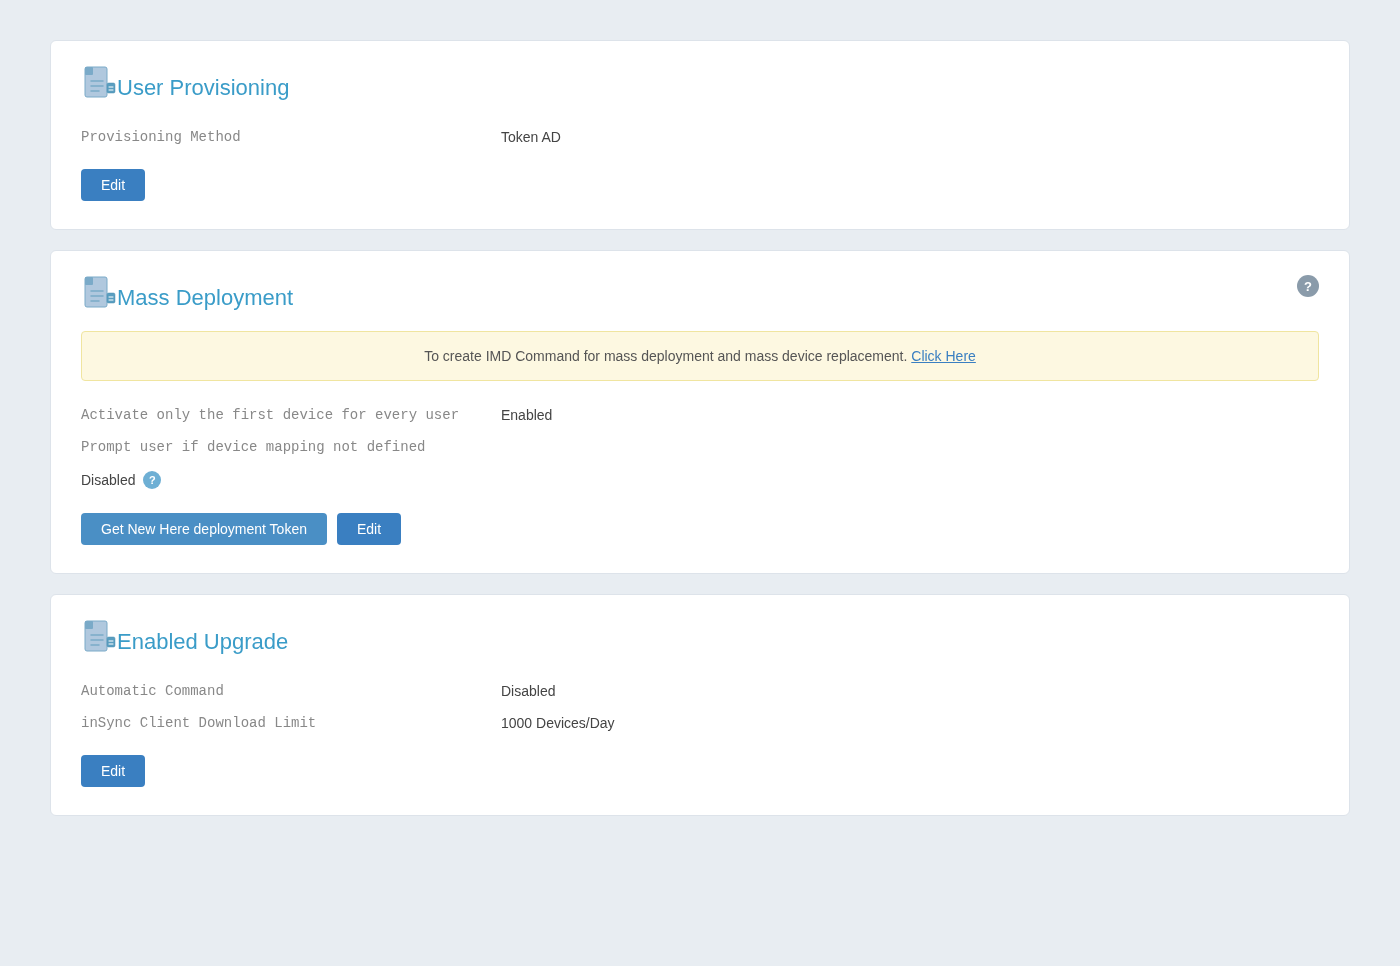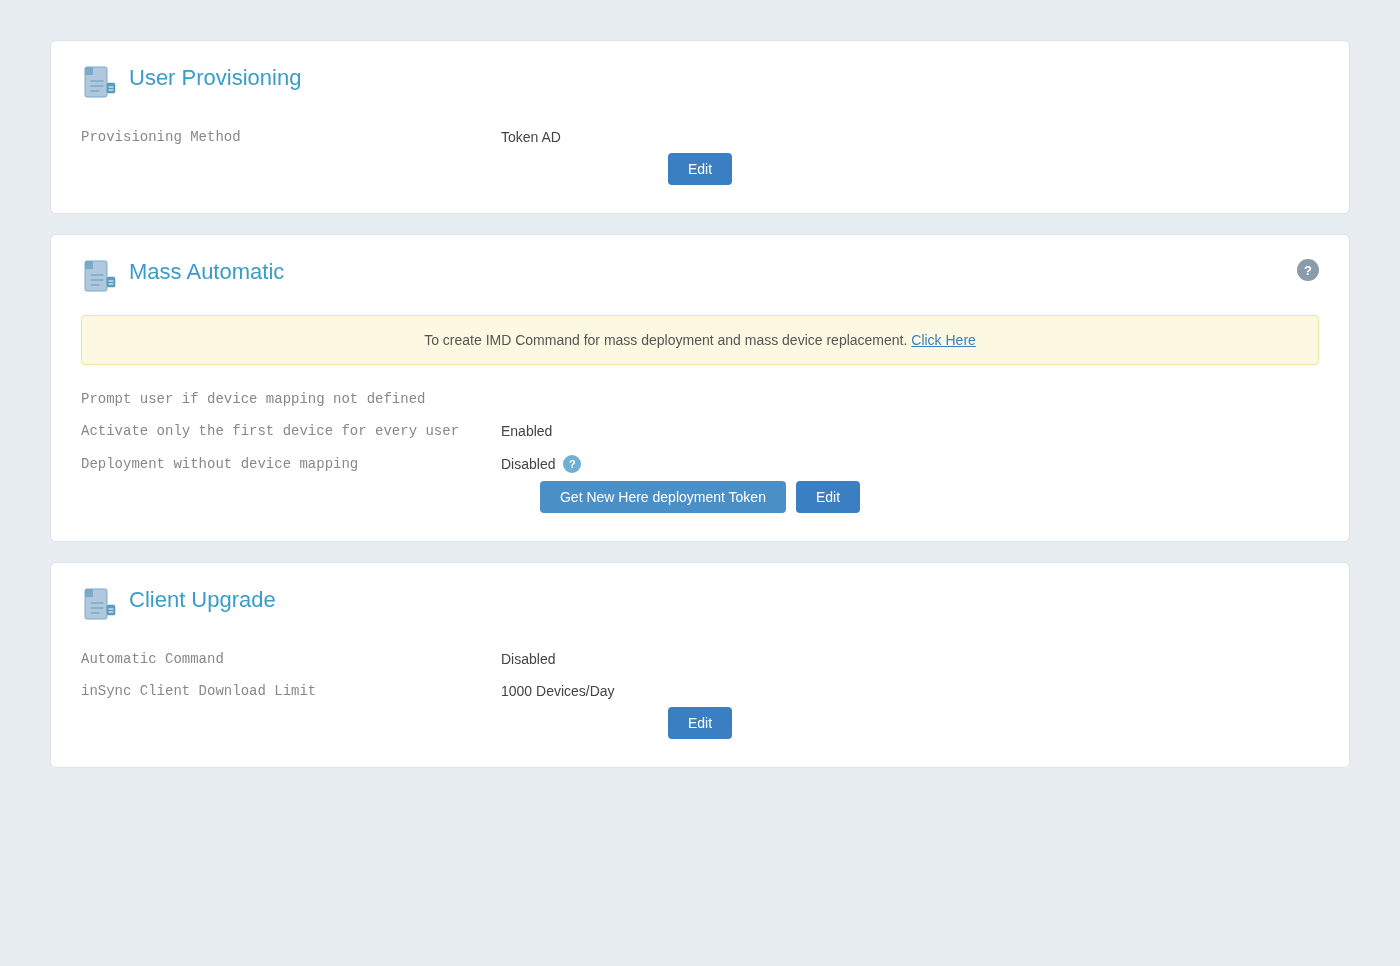--- a/index.html
+++ b/index.html
@@ -24,22 +24,22 @@
     .card {
       background: #fff;
       border: 1px solid #dde3ea;
       border-radius: 6px;
       padding: 24px 30px 28px 30px;
       position: relative;
     }
 
     .card-header {
       display: flex;
-      align-items: flex-start;
-      gap: 12px;
+      align-items: flex-end;
+      gap: 0;
       margin-bottom: 20px;
     }
 
     .card-icon {
       width: 36px;
       height: 36px;
       flex-shrink: 0;
     }
 
     .card-title {
@@ -84,23 +84,23 @@
     .field-value {
       color: #444;
       font-size: 14px;
       display: flex;
       align-items: center;
       gap: 8px;
     }
 
     .card-actions {
       display: flex;
-      justify-content: center;
+      justify-content: flex-start;
       gap: 10px;
-      margin-top: 0;
+      margin-top: 16px;
     }
 
     .btn {
       padding: 8px 20px;
       border: none;
       border-radius: 4px;
       font-size: 14px;
       cursor: pointer;
       font-weight: 400;
     }
@@ -191,44 +191,43 @@
           <rect x="4" y="2" width="22" height="30" rx="2" fill="#b0c8de" stroke="#7aaac8" stroke-width="1"></rect>
           <rect x="4" y="2" width="8" height="8" rx="1" fill="#7aaac8"></rect>
           <line x1="10" y1="16" x2="22" y2="16" stroke="#7aaac8" stroke-width="1.5" stroke-linecap="round"></line>
           <line x1="10" y1="21" x2="22" y2="21" stroke="#7aaac8" stroke-width="1.5" stroke-linecap="round"></line>
           <line x1="10" y1="26" x2="18" y2="26" stroke="#7aaac8" stroke-width="1.5" stroke-linecap="round"></line>
           <rect x="26" y="18" width="8" height="10" rx="1.5" fill="#5a9ec0" stroke="#4a8eb0" stroke-width="0.5"></rect>
           <line x1="28" y1="22" x2="32" y2="22" stroke="#fff" stroke-width="1" stroke-linecap="round"></line>
           <line x1="28" y1="25" x2="32" y2="25" stroke="#fff" stroke-width="1" stroke-linecap="round"></line>
         </svg>
       </div>
-      <h2 class="card-title">Mass Automatic</h2>
+      <h2 class="card-title">Mass Deployment</h2>
     </div>
 
     <div class="card-help">
       <div class="help-icon">?</div>
     </div>
 
     <div class="alert-banner">
       <span>To create IMD Command for mass deployment and mass device replacement.</span>
       <a href="#">Click Here</a>
     </div>
 
     <div class="field-row">
+      <span class="field-label">Activate only the first device for every user</span>
+      <span class="field-value">Enabled</span>
+    </div>
+
+    <div class="field-row">
       <span class="field-label">Prompt user if device mapping not defined</span>
       <span class="field-value"></span>
     </div>
 
     <div class="field-row">
-      <span class="field-label">Activate only the first device for every user</span>
-      <span class="field-value">Enabled</span>
-    </div>
-
-    <div class="field-row">
-      <span class="field-label">Deployment without device mapping</span>
       <span class="field-value">
         <span>Disabled</span>
         <span class="inline-help">?</span>
       </span>
     </div>
 
     <div class="card-actions">
       <button class="btn btn-secondary">Get New Here deployment Token</button>
       <button class="btn btn-primary">Edit</button>
     </div>
@@ -241,21 +240,21 @@
           <rect x="4" y="2" width="22" height="30" rx="2" fill="#b0c8de" stroke="#7aaac8" stroke-width="1"></rect>
           <rect x="4" y="2" width="8" height="8" rx="1" fill="#7aaac8"></rect>
           <line x1="10" y1="16" x2="22" y2="16" stroke="#7aaac8" stroke-width="1.5" stroke-linecap="round"></line>
           <line x1="10" y1="21" x2="22" y2="21" stroke="#7aaac8" stroke-width="1.5" stroke-linecap="round"></line>
           <line x1="10" y1="26" x2="18" y2="26" stroke="#7aaac8" stroke-width="1.5" stroke-linecap="round"></line>
           <rect x="26" y="18" width="8" height="10" rx="1.5" fill="#5a9ec0" stroke="#4a8eb0" stroke-width="0.5"></rect>
           <line x1="28" y1="22" x2="32" y2="22" stroke="#fff" stroke-width="1" stroke-linecap="round"></line>
           <line x1="28" y1="25" x2="32" y2="25" stroke="#fff" stroke-width="1" stroke-linecap="round"></line>
         </svg>
       </div>
-      <h2 class="card-title">Client Upgrade</h2>
+      <h2 class="card-title">Enabled Upgrade</h2>
     </div>
 
     <div class="field-row">
       <span class="field-label">Automatic Command</span>
       <span class="field-value">Disabled</span>
     </div>
 
     <div class="field-row">
       <span class="field-label">inSync Client Download Limit</span>
       <span class="field-value">1000 Devices/Day</span>

